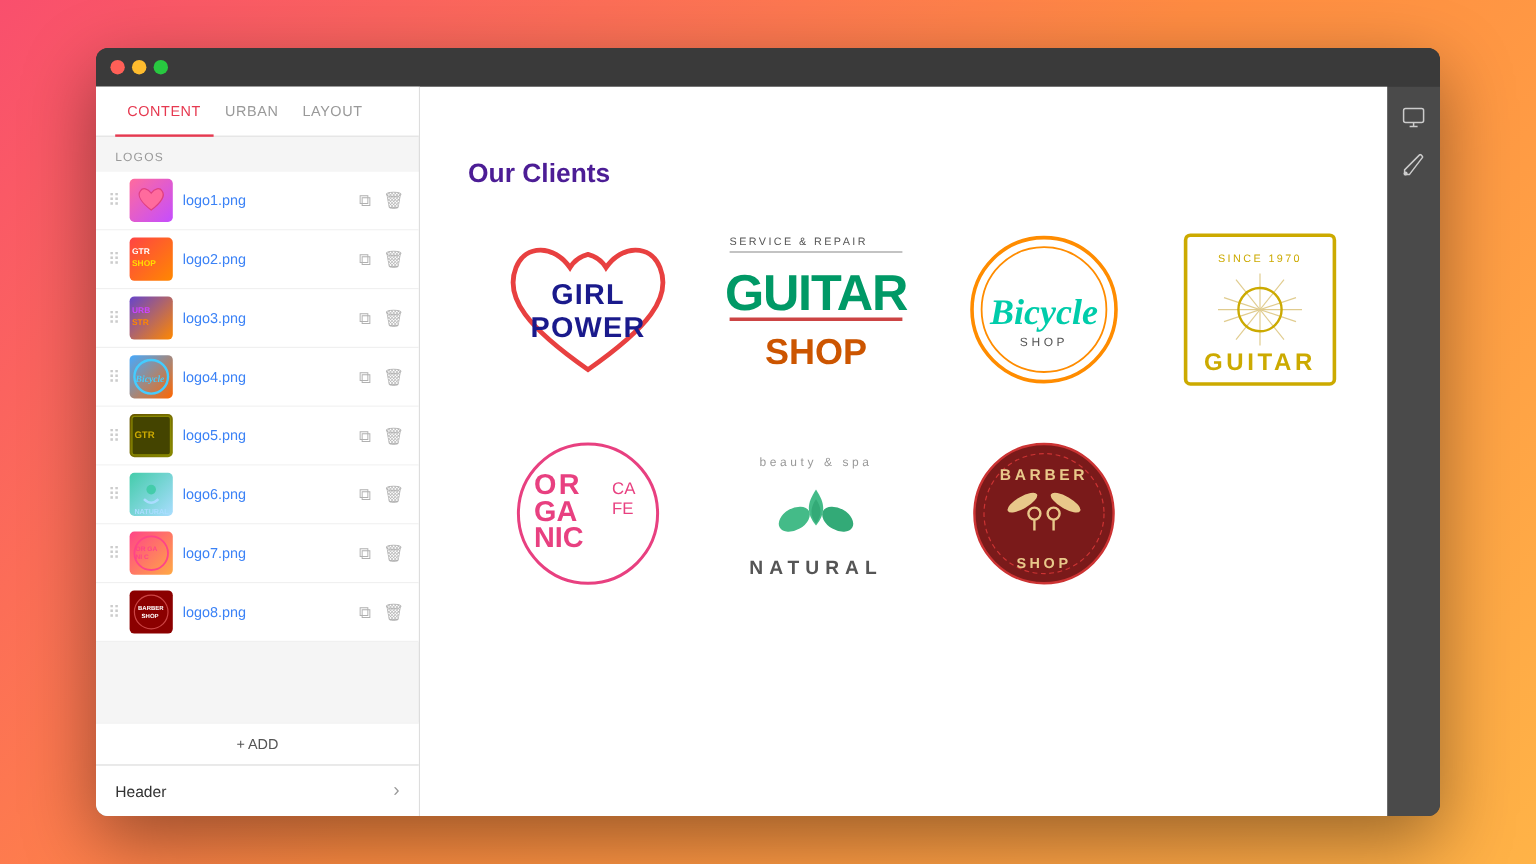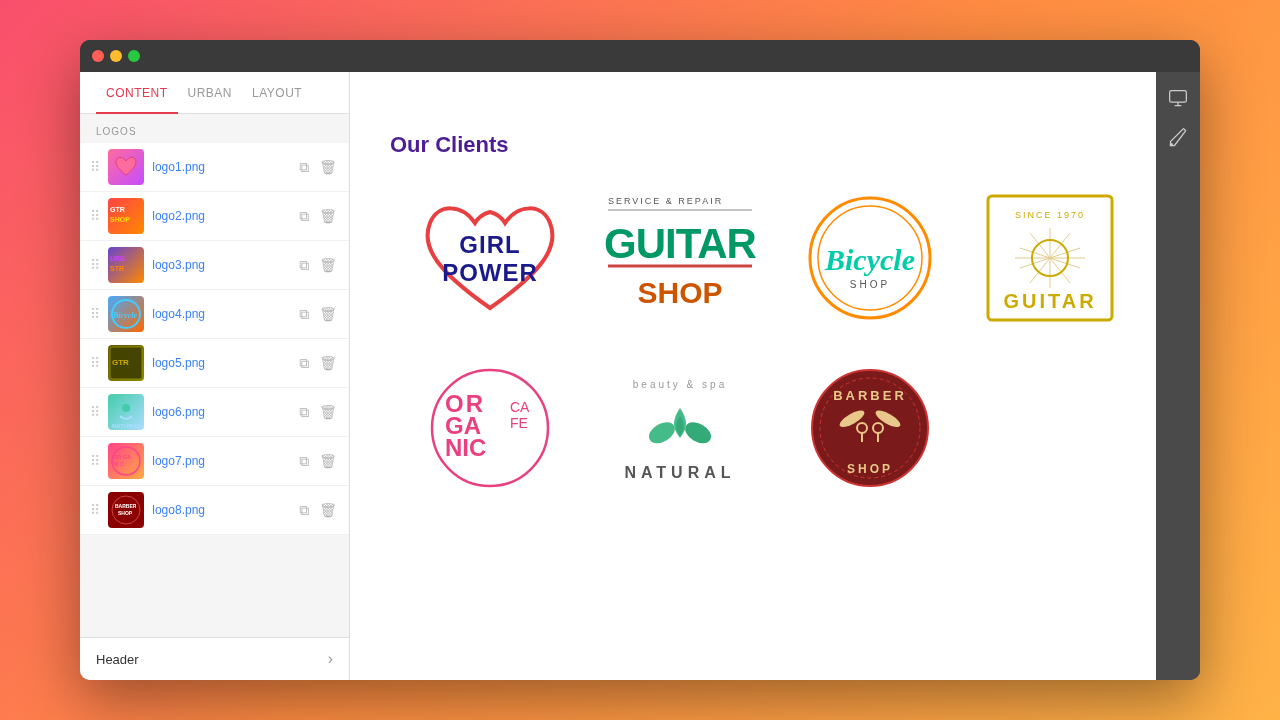--- a/index.html
+++ b/index.html
@@ -366,20 +366,21 @@
             </svg>
           </div>
           <span class="logo-name">logo8.png</span>
           <div class="logo-actions">
             <button class="logo-action-btn" title="Copy">⧉</button>
             <button class="logo-action-btn" title="Delete">🗑</button>
           </div>
         </div>
       </div>
 
+      <div class="add-btn">+ ADD</div>
 
       <div class="sidebar-footer">
         <span class="sidebar-footer-label">Header</span>
         <span class="chevron-right">›</span>
       </div>
     </div>
 
     <div class="main-content">
       <h2 class="page-title">Our Clients</h2>
 

